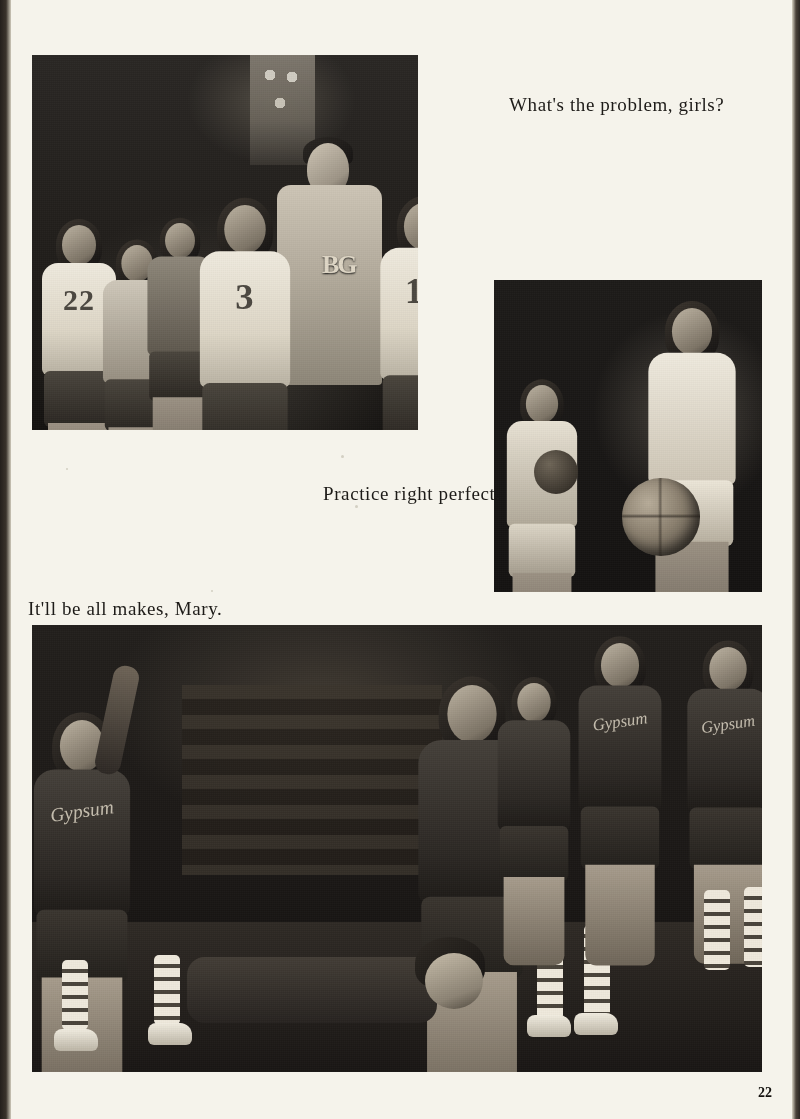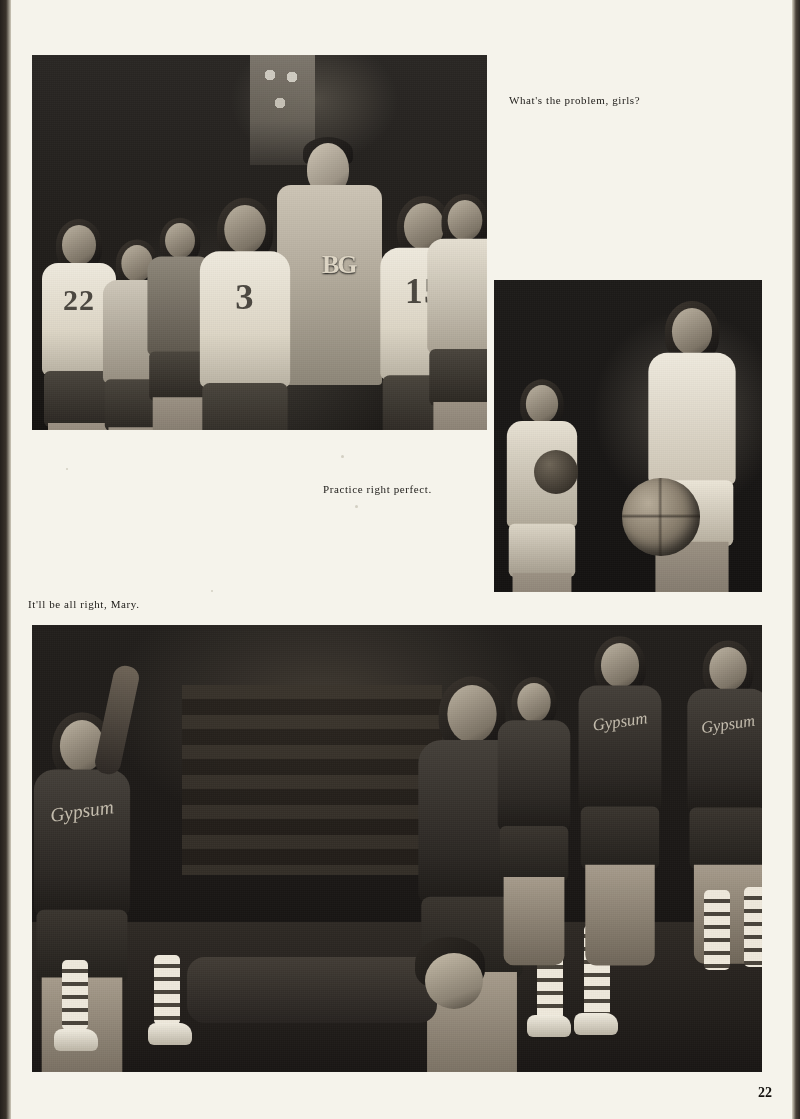--- a/index.html
+++ b/index.html
@@ -53,21 +53,21 @@
     pointer-events: none;
     opacity: .35;
     background-image:
       repeating-linear-gradient(0deg, rgba(255,255,255,.04) 0 1px, rgba(0,0,0,.04) 1px 2px),
       repeating-linear-gradient(90deg, rgba(255,255,255,.03) 0 1px, rgba(0,0,0,.03) 1px 2px);
   }
 
   
   #photo-huddle {
     left: 21px; top: 55px;
-    width: 455px; height: 375px;
+    width: 386px; height: 375px;
     background:
       radial-gradient(ellipse 120px 90px at 62% 12%, #4f4a42 0%, rgba(25,23,20,0) 70%),
       radial-gradient(ellipse 260px 200px at 50% 80%, #3b3731 0%, rgba(20,18,16,0) 75%),
       linear-gradient(to bottom, #2a2724 0%, #201d1a 55%, #141210 100%);
   }
   
   #photo-huddle .banner {
     position: absolute;
     left: 218px; top: 0px; width: 65px; height: 110px;
     background: linear-gradient(to bottom, #8a8378 0%, #6d675d 60%, #3c3833 100%);
@@ -219,21 +219,21 @@
     position: absolute; left: 228px; top: 2px; width: 70px; height: 52px;
     border-radius: 50% 50% 35% 35%;
     background: linear-gradient(150deg, #2e2923 0%, #131110 100%);
   }
 
   
   .caption {
     position: absolute;
     color: #1d1b18;
     font-family: "Liberation Serif", serif;
-    font-size: 11px;
+    font-size: 19px;
     letter-spacing: .6px;
     white-space: nowrap;
   }
   #caption-problem { left: 498px; top: 94px; }
   #caption-practice { left: 312px; top: 483px; }
   #caption-mary { left: 17px; top: 598px; }
 
   .page-number {
     position: absolute;
     right: 20px; bottom: 18px;
@@ -339,21 +339,21 @@
       <div class="shorts" style="background:linear-gradient(to bottom,#ddd6c7 0%,#a39b8c 100%);"></div>
       <div class="legs"></div>
     </div>
     <div class="ball2" style="left:40px; top:170px;"></div>
 
     <div class="grain"></div>
   </div>
 
   <div class="caption" id="caption-practice">Practice right perfect.</div>
 
-  <div class="caption" id="caption-mary">It'll be all right, Mary.</div>
+  <div class="caption" id="caption-mary">It'll be all makes, Mary.</div>
 
   <div class="photo" id="photo-floor">
     <div class="bleacher"></div>
     <div class="floor"></div>
 
     <div class="pl dk" style="left:-5px; top:95px; width:110px; transform:scale(1.3);">
       <div class="hair"></div>
       <div class="head"></div>
       <div class="jersey"></div>
       <div class="script">Gypsum</div>

